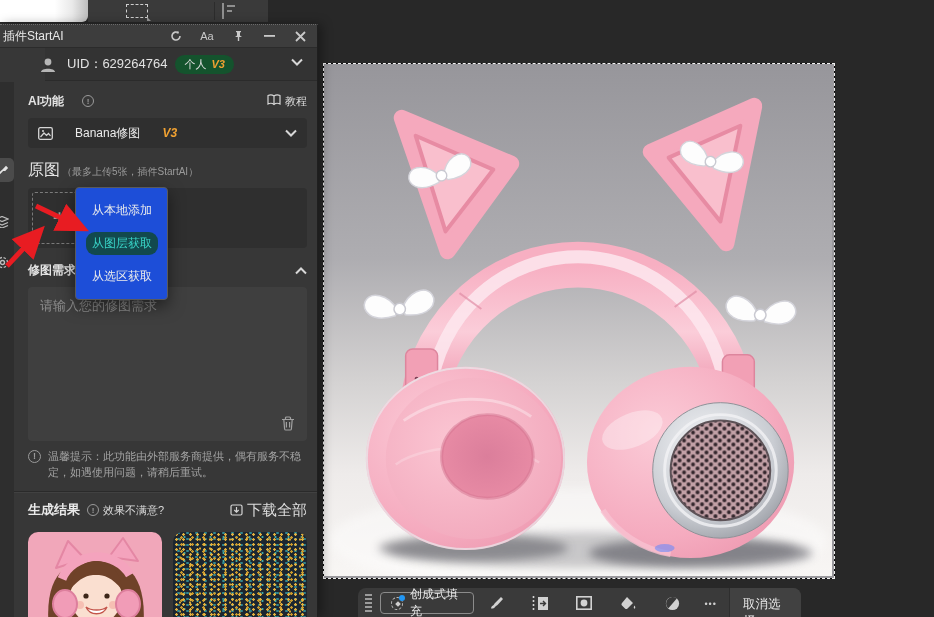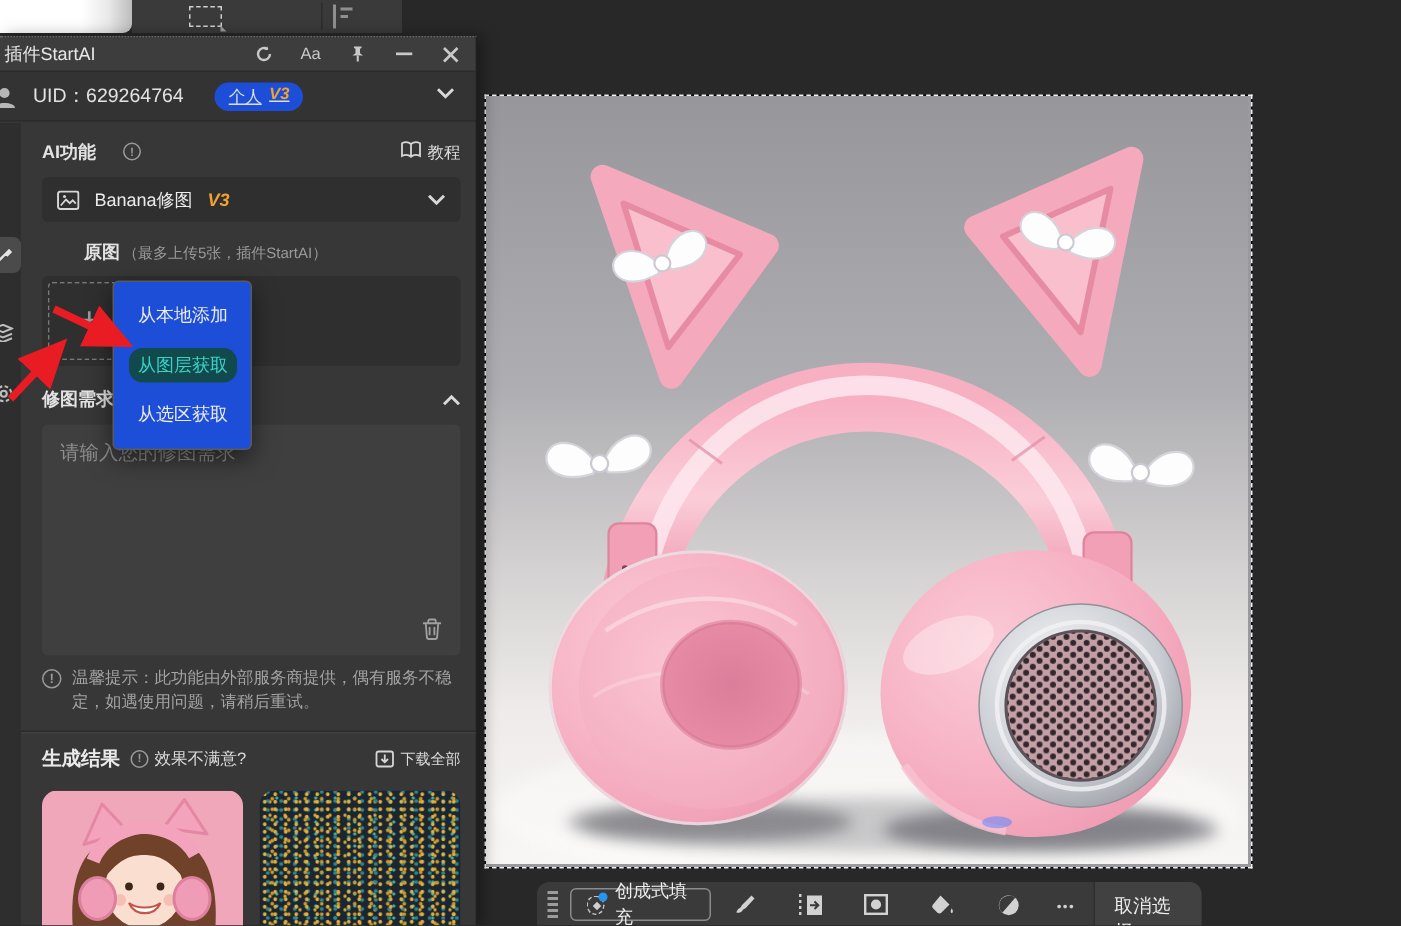--- a/index.html
+++ b/index.html
@@ -34,49 +34,49 @@
   .panel { position:absolute; left:0; top:24px; width:318px; height:593px;
     background:#373737; border-top:1px dotted #6b6b6b; border-right:1px solid #1f1f1f;
     box-shadow:4px 0 10px rgba(0,0,0,.35); }
   .p-titlebar { position:relative; height:23px; background:#3d3d3d; border-bottom:1px solid #2b2b2b;
     display:flex; align-items:center; padding:0 10px 0 3px; }
   .p-title { font-size:12px; color:#e8e8e8; }
   .tb-icons { margin-left:auto; display:flex; align-items:center; gap:17px; color:#c9c9c9; }
   .tb-icons .tbi { width:14px; height:14px; display:flex; align-items:center; justify-content:center;
     font-size:11px; cursor:default; }
   .p-uid { position:relative; height:33px; background:#333333; border-bottom:1px solid #2b2b2b;
-    display:flex; align-items:center; gap:21px; padding-left:22px; color:#e2e2e2; font-size:13px; }
+    display:flex; align-items:center; gap:8px; padding-left:22px; color:#e2e2e2; font-size:13px;margin-left:45px; }
   .uid-person { position:absolute; left:-6px; top:8px; opacity:.85; }
-  .plan-badge { display:inline-flex; gap:5px; background:#1d4ed8;
-    border-radius:10px; padding:2px 9px; font-size:11px; color:#e0e0e0;text-decoration:underline; }
+  .plan-badge { display:inline-flex; align-items:center; gap:5px; background:#14532d;
+    border-radius:10px; padding:2px 9px; font-size:11px; color:#e0e0e0; }
   .v-orange { color:#f0a132; font-style:italic; font-weight:bold; }
   .uid-chevron { position:absolute; right:14px; top:10px; }
 
   .p-rail { position:absolute; left:0; top:57px; width:14px; bottom:0; background:#2e2e2e; overflow:hidden; }
   .rail-item { position:absolute; left:-10px; width:24px; height:24px; border-radius:5px;
     display:flex; align-items:center; justify-content:center; color:#cfcfcf; }
   .rail-item.hl { background:#4b4b4b; }
 
   .p-content { position:absolute; left:14px; top:57px; right:0; bottom:0; background:#373737;
     padding:6px 10px 0 14px; }
 
   .ai-row { display:flex; align-items:center; height:22px; margin-top:2px;gap:12px; }
   .ai-title { font-size:12px; font-weight:bold; color:#e3e3e3; }
   .info-circ { display:inline-flex; align-items:center; justify-content:center;
     width:12px; height:12px; border:1px solid #9a9a9a; border-radius:50%;
     font-size:8px; color:#9a9a9a; margin-left:6px; font-weight:bold; }
   .tutorial { margin-left:auto; display:flex; align-items:flex-start; gap:4px; color:#dcdcdc; font-size:11px; cursor:pointer; }
 
   .model-select { margin-top:6px; height:30px; background:#2f2f2f; border-radius:4px;
-    display:flex; align-items:center; gap:10px; padding:0 10px; cursor:pointer;justify-content:flex-end; }
+    display:flex; align-items:center; gap:22px; padding:0 10px; cursor:pointer;justify-content:flex-end; }
   .model-name { color:#ececec; font-size:12px; }
   .model-select .chev { margin-left:auto; }
 
   .src-row { margin-top:12px; display:flex; align-items:baseline; }
-  .src-label { font-size:12px; font-weight:bold; color:#e3e3e3;margin-left:28px; }
+  .src-label { font-size:16px; font-weight:normal; color:#e3e3e3; }
   .src-hint { font-size:10px; color:#9a9a9a; margin-left:2px; }
 
   .upload-wrap { margin-top:7px; height:60px; background:#2f2f2f; border-radius:4px; position:relative; }
   .upload-box { position:absolute; left:4px; top:4px; width:55px; height:52px;
     border:1px dashed #7a7a7a; border-radius:3px; display:flex; align-items:center; justify-content:center;
     color:#9a9a9a; font-size:24px; font-weight:300; cursor:pointer; }
 
   .prompt-head { margin-top:14px; display:flex; align-items:center; }
   .prompt-label { font-size:12px; font-weight:bold; color:#e3e3e3; }
   .prompt-head .chev { margin-left:auto; }
@@ -88,21 +88,21 @@
   .trash { position:absolute; right:12px; bottom:10px; cursor:pointer; opacity:.8; }
 
   .notice { margin-top:8px; display:flex; gap:7px; color:#a3a3a3; font-size:11px; line-height:1.45; padding-right:2px; }
   .notice .info-circ { margin:1px 0 0 0; flex:none; width:13px; height:13px; font-size:9px; }
 
   .sect-divider { margin:10px -10px 0 -14px; height:1px; background:#2a2a2a; box-shadow:0 1px 0 #414141; }
 
   .results-row { margin-top:9px; display:flex; align-items:center; }
   .results-label { font-size:13px; font-weight:bold; color:#eaeaea; }
   .results-feedback { font-size:11px; color:#dcdcdc; margin-left:4px; cursor:pointer; }
-  .download-all { margin-left:auto; display:flex; align-items:center; gap:4px; font-size:10px; color:#dcdcdc; cursor:pointer;justify-content:space-between; }
+  .download-all { margin-left:auto; display:flex; align-items:center; gap:4px; font-size:15px; color:#dcdcdc; cursor:pointer;justify-content:space-between; }
 
   .thumbs { margin-top:12px; display:flex; gap:11px; }
   .thumb { width:137px; height:135px; border-radius:10px; overflow:hidden; cursor:pointer; background:#222; }
   .thumb.noise {
     background:
       radial-gradient(circle, #e3b13e 1px, transparent 1.5px) 0 0 / 7px 5px,
       radial-gradient(circle, #c9992d 1px, transparent 1.5px) 3px 2px / 11px 7px,
       radial-gradient(circle, #2f8691 1px, transparent 1.5px) 1px 4px / 9px 6px,
       radial-gradient(circle, #43ada6 .8px, transparent 1.3px) 5px 1px / 13px 8px,
       radial-gradient(circle, #d8a835 .9px, transparent 1.3px) 2px 3px / 10px 9px,

